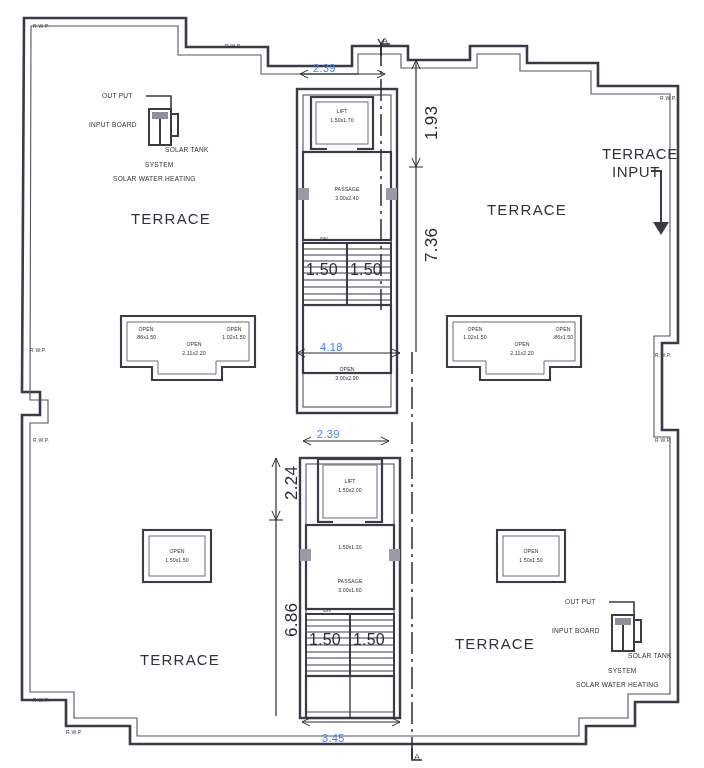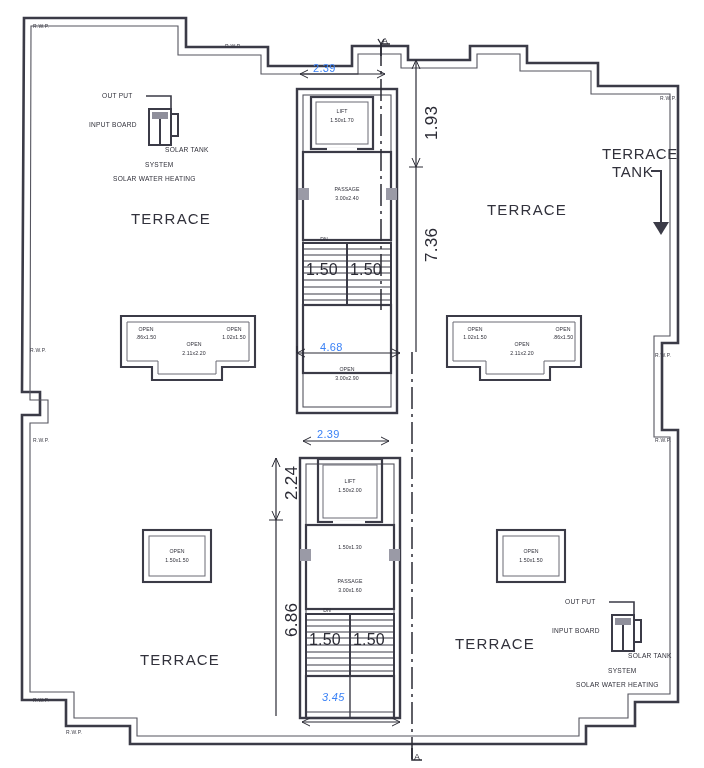--- a/index.html
+++ b/index.html
@@ -202,21 +202,21 @@
 
   <div class="lbl secmark" style="left:382px;top:36px;">A</div>
   <div class="lbl secmark" style="left:414px;top:752px;">A</div>
 
   <div class="lbl terrace" style="left:131px;top:210px;">TERRACE</div>
   <div class="lbl terrace" style="left:487px;top:201px;">TERRACE</div>
   <div class="lbl terrace" style="left:140px;top:651px;">TERRACE</div>
   <div class="lbl terrace" style="left:455px;top:635px;">TERRACE</div>
 
   <div class="lbl terr-below" style="left:602px;top:145px;">TERRACE</div>
-  <div class="lbl terr-below" style="left:612px;top:163px;">TANK</div>
+  <div class="lbl terr-below" style="left:612px;top:163px;">INPUT</div>
 
   <div class="lbl solar" style="left:102px;top:92px;">OUT PUT</div>
   <div class="lbl solar" style="left:89px;top:121px;">INPUT BOARD</div>
   <div class="lbl solar" style="left:165px;top:146px;">SOLAR TANK</div>
   <div class="lbl solar" style="left:145px;top:161px;">SYSTEM</div>
   <div class="lbl solar" style="left:113px;top:175px;">SOLAR WATER HEATING</div>
 
   <div class="lbl solar" style="left:565px;top:598px;">OUT PUT</div>
   <div class="lbl solar" style="left:552px;top:627px;">INPUT BOARD</div>
   <div class="lbl solar" style="left:628px;top:652px;">SOLAR TANK</div>
@@ -231,39 +231,39 @@
 
   <div class="lbl tiny" style="left:313px;top:236px;width:22px;">DN</div>
 
   <div class="lbl stairdim" style="left:306px;top:261px;">1.50</div>
   <div class="lbl stairdim" style="left:350px;top:261px;">1.50</div>
 
   <div class="lbl tiny" style="left:319px;top:366px;width:56px;">OPEN</div>
   <div class="lbl tiny" style="left:319px;top:375px;width:56px;">3.00x2.90</div>
 
   <div class="lbl dim" style="left:313px;top:62px;">2.39</div>
-  <div class="lbl dim" style="left:320px;top:341px;">4.68</div>
+  <div class="lbl dim" style="left:320px;top:341px;">4.18</div>
   <div class="lbl dim-v" style="left:422px;top:140px;transform:rotate(-90deg);">1.93</div>
   <div class="lbl dim-v" style="left:422px;top:262px;transform:rotate(-90deg);">7.36</div>
 
   <div class="lbl tiny" style="left:326px;top:478px;width:48px;">LIFT</div>
   <div class="lbl tiny" style="left:326px;top:487px;width:48px;">1.50x2.00</div>
 
   <div class="lbl tiny" style="left:322px;top:544px;width:56px;">1.50x1.30</div>
 
   <div class="lbl tiny" style="left:322px;top:578px;width:56px;">PASSAGE</div>
   <div class="lbl tiny" style="left:322px;top:587px;width:56px;">3.00x1.60</div>
 
   <div class="lbl tiny" style="left:316px;top:607px;width:22px;">DN</div>
 
   <div class="lbl stairdim" style="left:309px;top:631px;">1.50</div>
   <div class="lbl stairdim" style="left:353px;top:631px;">1.50</div>
 
   <div class="lbl dim" style="left:317px;top:428px;">2.39</div>
-  <div class="lbl dim" style="left:322px;top:691px;font-style:italic;">3.45</div>
+  <div class="lbl dim" style="left:322px;top:732px;">3.45</div>
   <div class="lbl dim-v" style="left:282px;top:500px;transform:rotate(-90deg);">2.24</div>
   <div class="lbl dim-v" style="left:282px;top:637px;transform:rotate(-90deg);">6.86</div>
 
   <div class="lbl tiny" style="left:131px;top:326px;width:30px;">OPEN</div>
   <div class="lbl tiny" style="left:131px;top:334px;width:30px;">.86x1.50</div>
   <div class="lbl tiny" style="left:172px;top:341px;width:44px;">OPEN</div>
   <div class="lbl tiny" style="left:172px;top:350px;width:44px;">2.11x2.20</div>
   <div class="lbl tiny" style="left:215px;top:326px;width:38px;">OPEN</div>
   <div class="lbl tiny" style="left:215px;top:334px;width:38px;">1.02x1.50</div>
 

